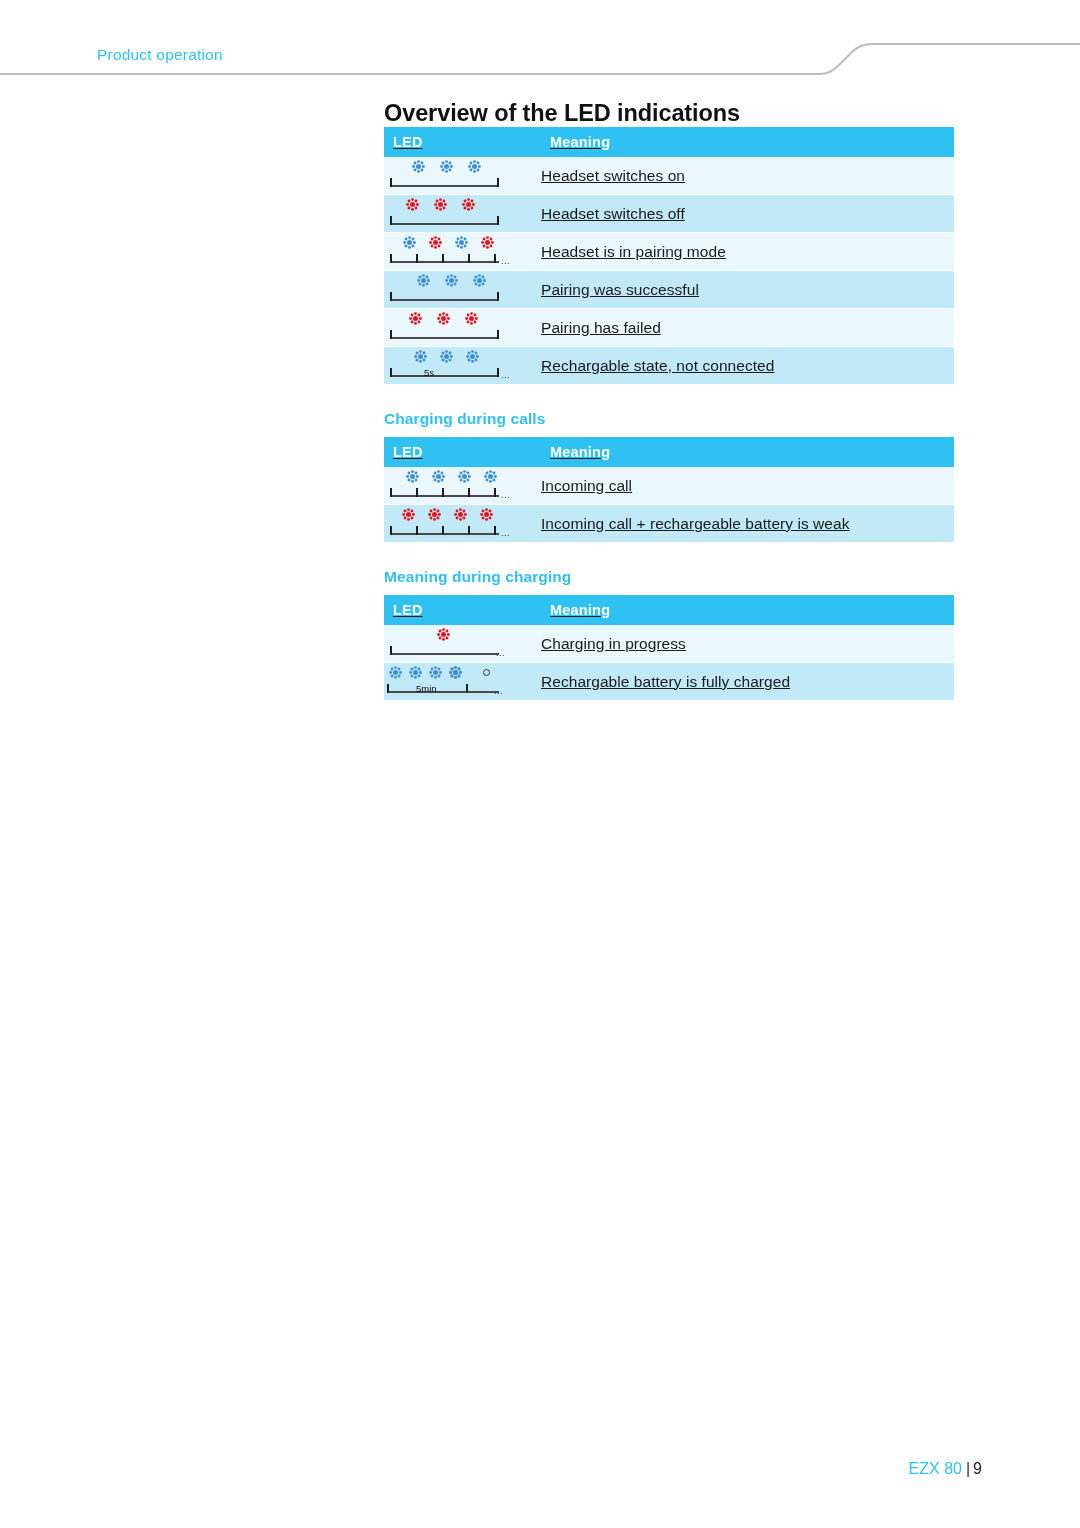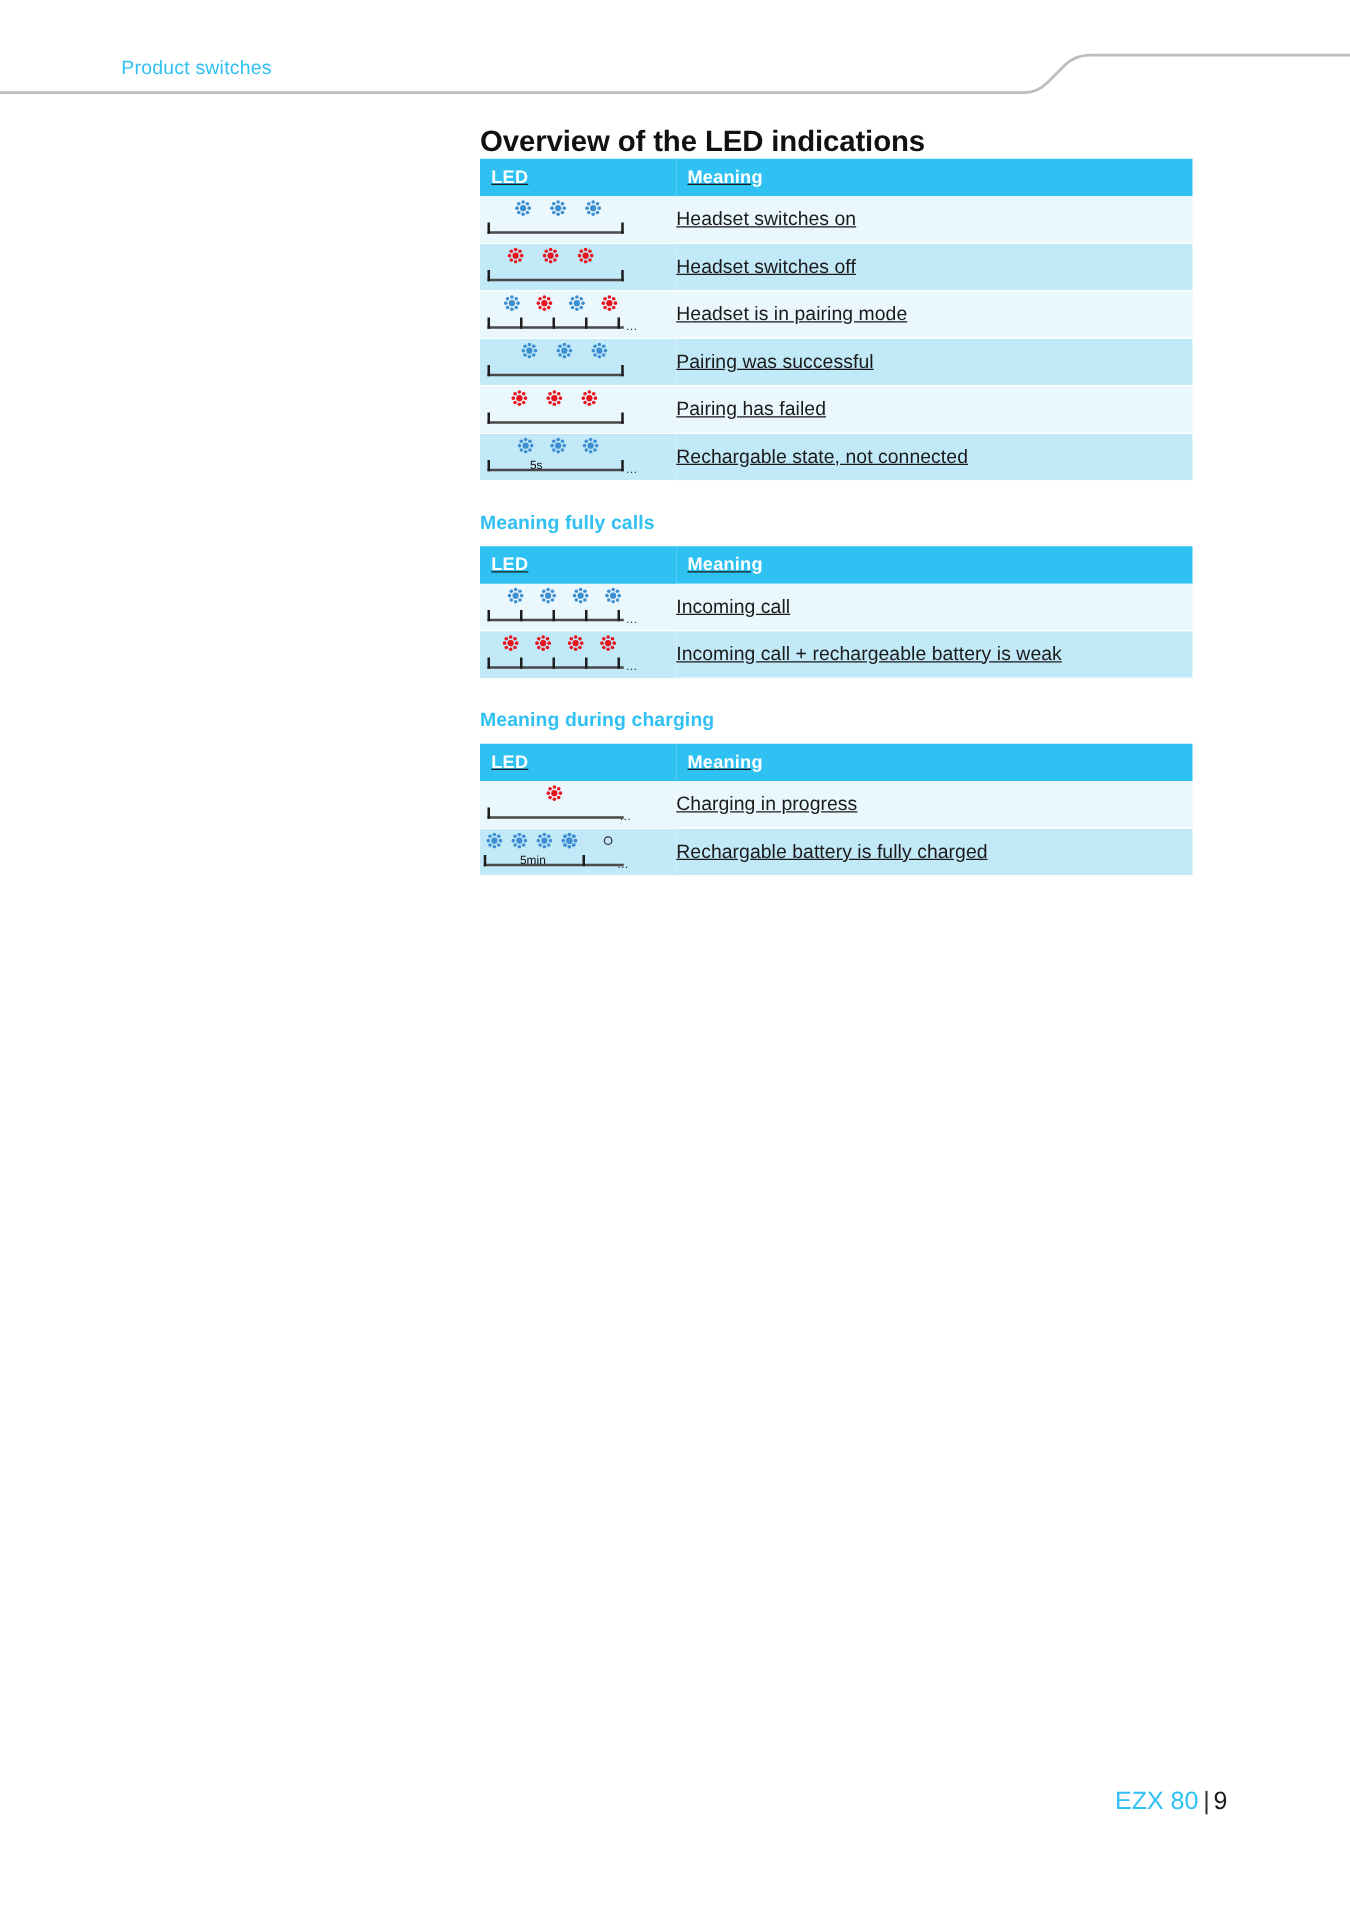--- a/index.html
+++ b/index.html
@@ -154,32 +154,32 @@
     position: absolute;
     font-size: 9.5px;
     color: #111111;
     font-family: "Liberation Sans", sans-serif;
   }
 
   
   .footer {
     position: absolute;
     right: 98px;
-    bottom: 75px;
-    font-size: 20px;
+    bottom: 50px;
+    font-size: 16px;
     white-space: nowrap;
   }
   .footer .brand { color: #31c0f3; }
   .footer .sep { color: #333333; padding: 0 3px 0 4px; }
   .footer .pageno { color: #1a1a1a; }
 </style>
 </head>
 <body>
 
-<div class="running-head">Product switches</div>
+<div class="running-head">Product operation</div>
 
 <svg class="head-rule" viewBox="0 0 1080 42" preserveAspectRatio="none">
   <path d="M0 34 L820 34 Q830 34 838 26 L852 12 Q860 4 872 4 L1080 4" fill="none" stroke="#bdbdbd" stroke-width="2.2"></path>
 </svg>
 
 <div class="content">
 
   <h1 class="page-title">Overview of the LED indications</h1>
 
   <table class="led-table">
@@ -504,21 +504,21 @@
               <span class="dots" style="left: 117px; top: 25px;">...</span>
               <span class="time-label" style="left: 40px; top: 20px;">5s</span>
             </div>
           </td>
           <td class="meaning-cell">Rechargable state, not connected</td>
         </tr>
       </tbody>
   </table>
 
 
-  <h2 class="sub-head">Meaning fully calls</h2>
+  <h2 class="sub-head">Charging during calls</h2>
   <table class="led-table">
     <colgroup>
         <col class="c-led">
         <col class="c-mean">
       </colgroup>
     <thead>
       <tr>
         <th>LED</th>
         <th>Meaning</th>
       </tr>

